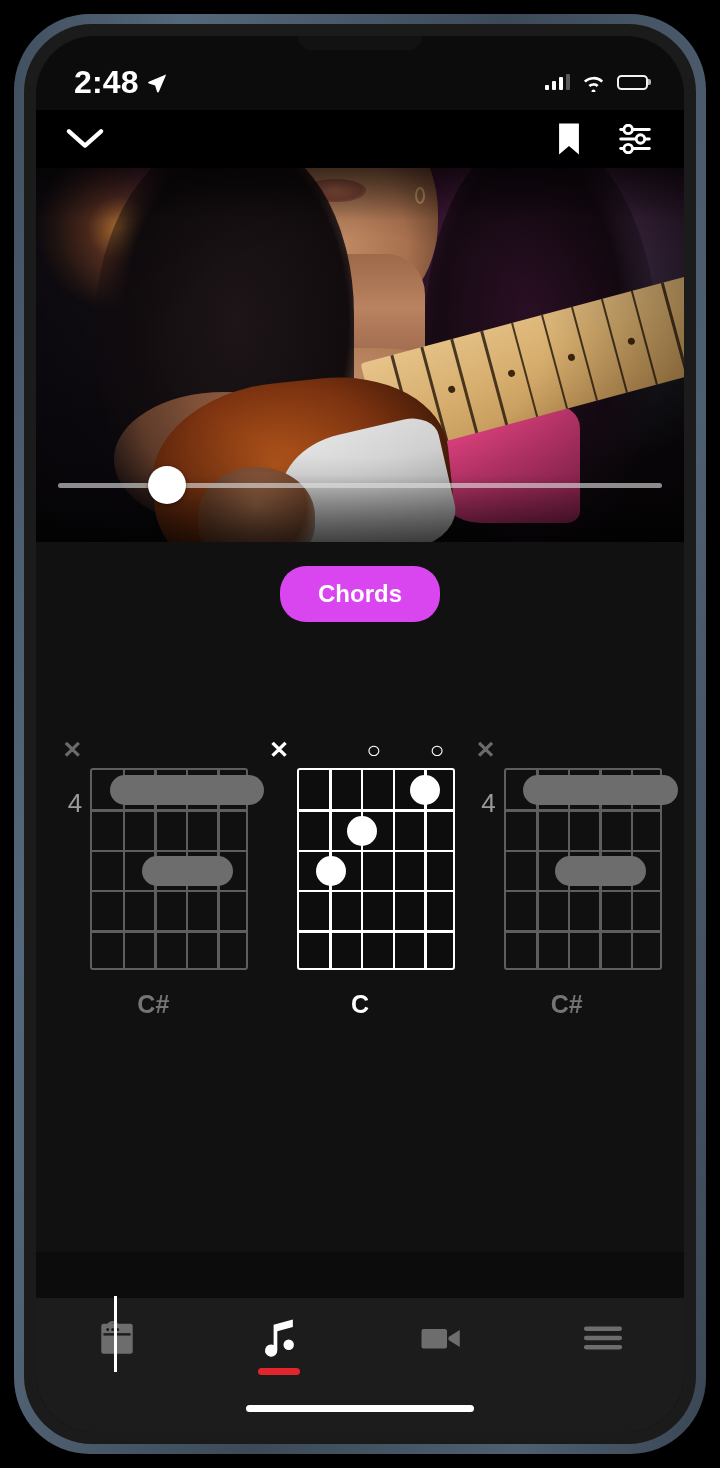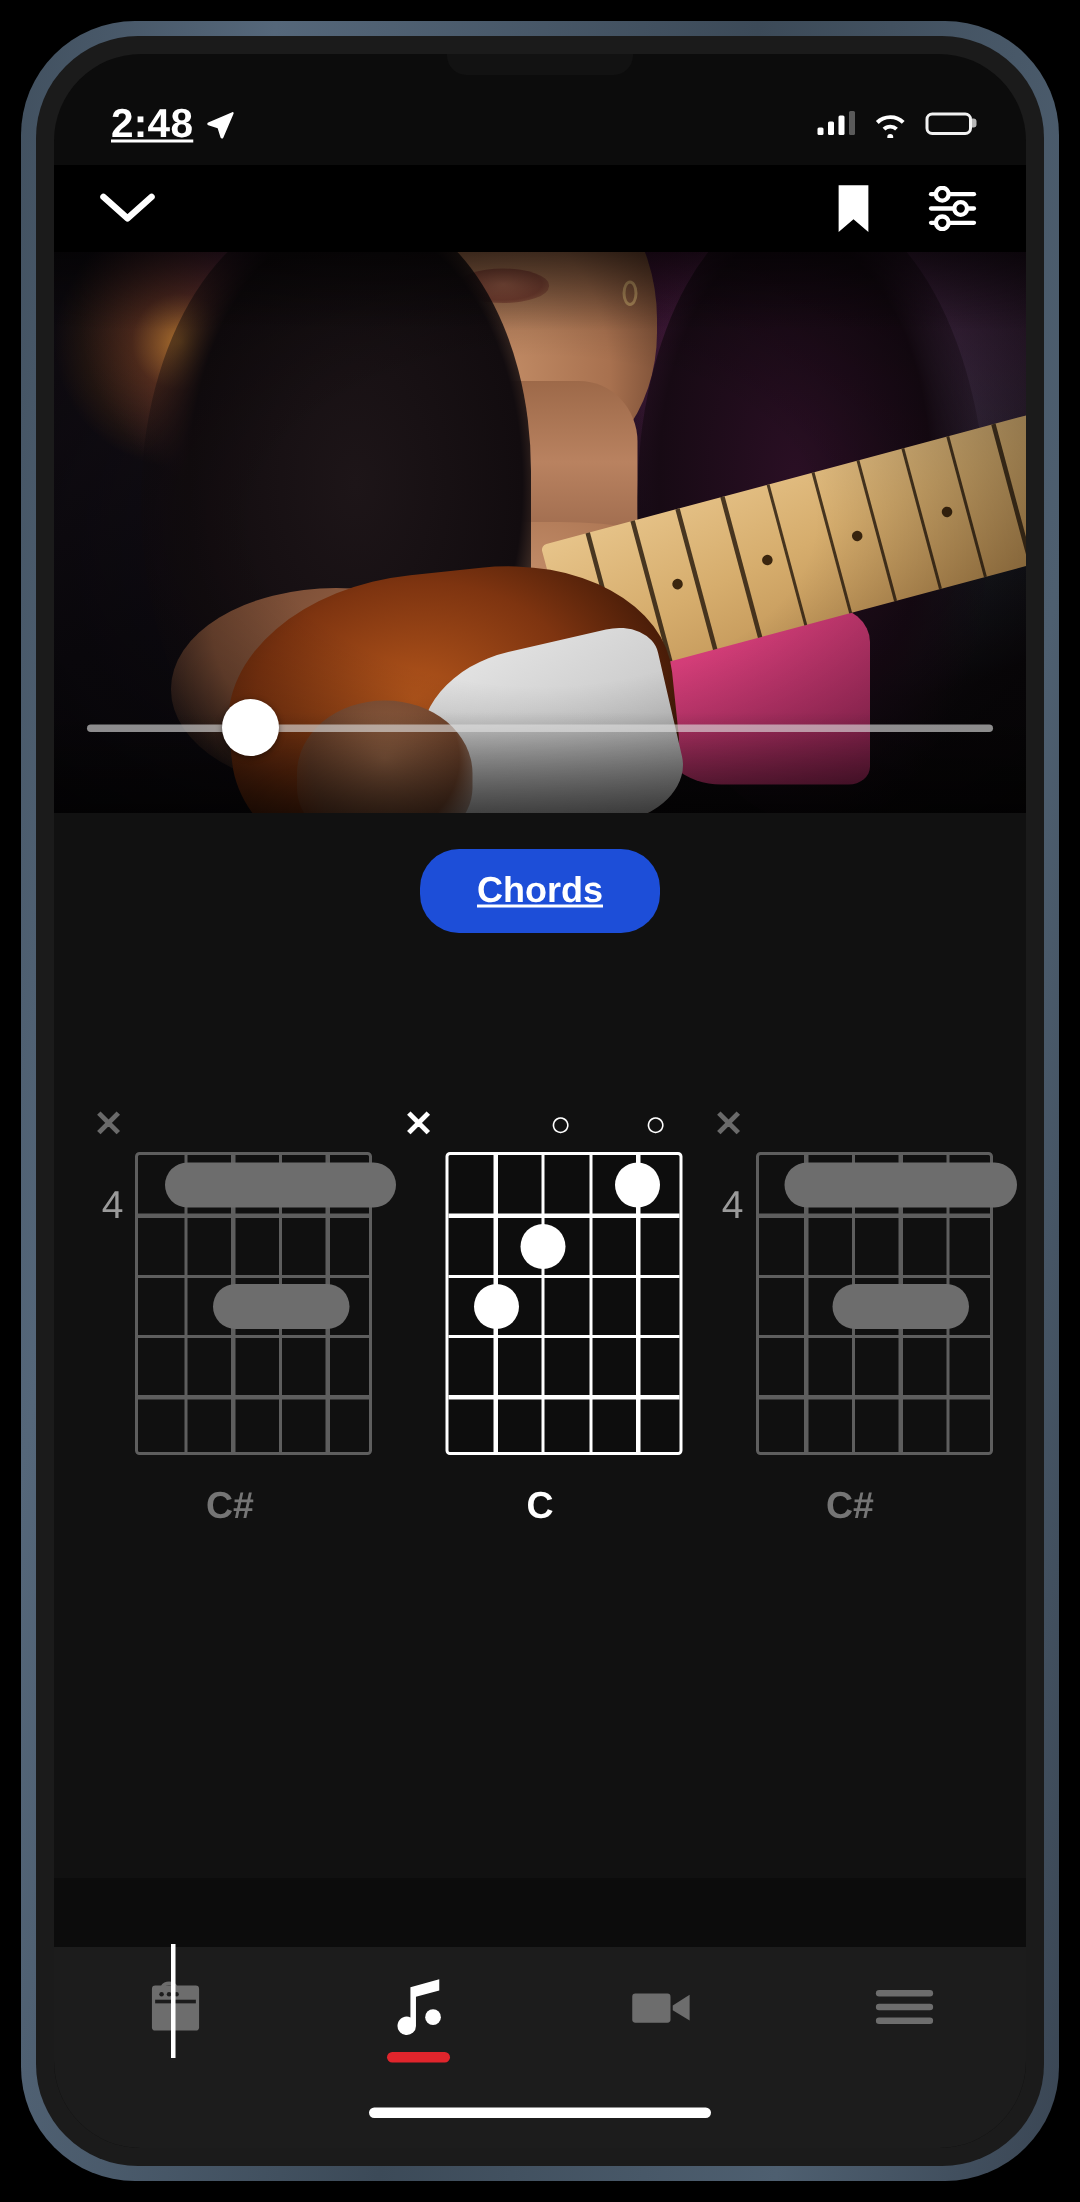--- a/index.html
+++ b/index.html
@@ -47,21 +47,21 @@
   .status-bar {
     position: absolute; top: 0; left: 0; right: 0;
     height: 74px;
     display: flex; align-items: center;
     justify-content: space-between;
     padding: 18px 36px 0 38px;
     color: #fff;
     z-index: 30;
   }
   .status-left { display: flex; align-items: center; gap: 7px; }
-  .status-time { font-size: 27px; font-weight: 600; letter-spacing: .2px; text-decoration: underline; }
+  .status-time { font-size: 32px; font-weight: 600; letter-spacing: .2px; }
   .loc-icon { display:block; }
   .status-right { display: flex; align-items: center; gap: 11px; }
   .sig-bars { display: flex; align-items: flex-end; gap: 2.5px; height: 16px; }
   .sig-bars i { display:block; width: 4.5px; background:#fff; border-radius:1px; }
   .sig-bars i:nth-child(1){ height:5px; }
   .sig-bars i:nth-child(2){ height:9px; }
   .sig-bars i:nth-child(3){ height:13px; }
   .sig-bars i:nth-child(4){ height:16px; background:#5a5a5a; }
   .battery {
     position: relative; width: 31px; height: 15px;
@@ -241,21 +241,21 @@
     height: 104px;
     display: flex; align-items: center; justify-content: center;
     gap: 10px;
     background: #111;
   }
   .seg {
     padding: 14px 38px; border-radius: 26px;
     font-size: 24px; font-weight: 700; color: #8b8b8b;
     cursor: pointer; white-space: nowrap;
   }
-  .seg.active { background: #1d4ed8; color: #fff; text-decoration: underline; }
+  .seg.active { background: #d946ef; color: #fff; }
 
   
   .chords-panel {
     position: absolute; top: 610px; left: 0; right: 0; bottom: 180px;
     background: #111;
   }
   .chords-row {
     position: absolute; top: 90px; left: 0; right: 0;
     display: flex; align-items: flex-start; justify-content: space-between;
     padding: 0 14px;

